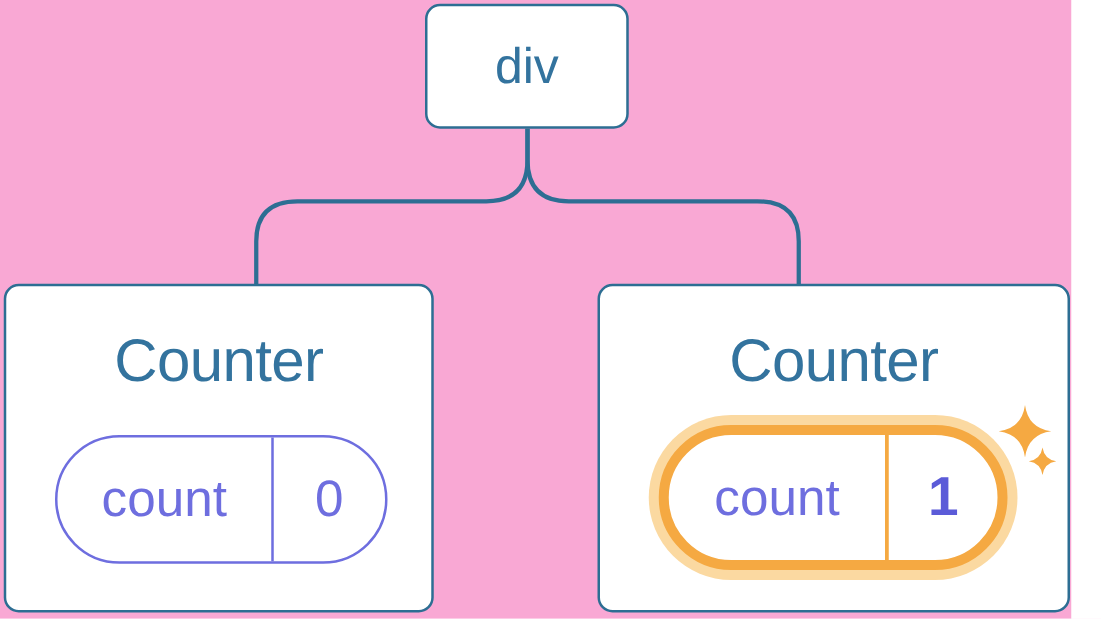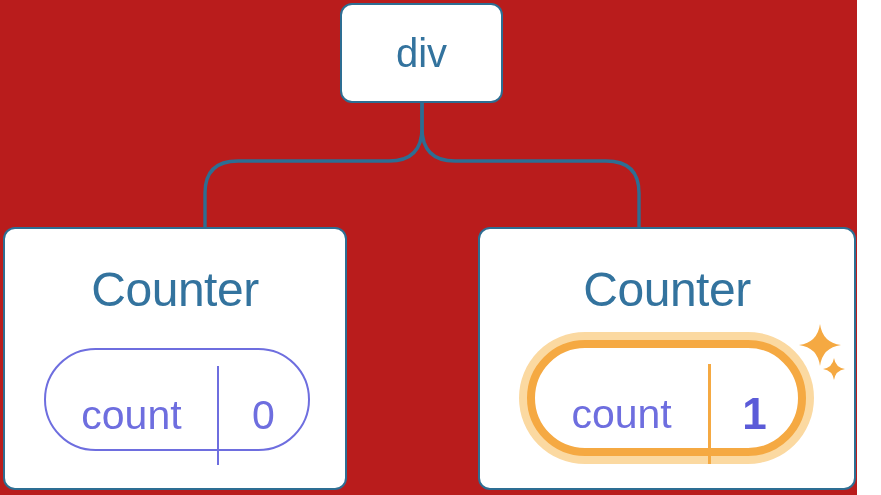--- a/index.html
+++ b/index.html
@@ -2,21 +2,21 @@
 <html><head>
 <meta charset="utf-8">
 <style>
   html, body { margin: 0; padding: 0; background: #ffffff; }
   * { box-sizing: border-box; }
 
   .stage {
     position: relative;
     width: 857px;
     height: 495px;
-    background: #b91c1c;
+    background: #f9a8d4;
     overflow: hidden;
     font-family: "Liberation Sans", sans-serif;
   }
 
   .connectors {
     position: absolute;
     left: 0; top: 0;
     width: 881px; height: 495px;
   }
 
@@ -64,21 +64,20 @@
     background: #ffffff;
     border-radius: 70px;
     font-size: 41px;
     color: #6E6EDF;
   }
   .pill-key, .pill-value {
     display: flex;
     align-items: center;
     justify-content: center;
     height: 100%;
-    margin-top: 16px;
   }
 
   .pill-plain {
     left: 39px; top: 119px;
     width: 266px; height: 103px;
     border: 2px solid #6E6EDF;
   }
   .pill-plain .pill-key   { width: 66%; border-right: 2px solid #6E6EDF; }
   .pill-plain .pill-value { width: 34%; }
 

